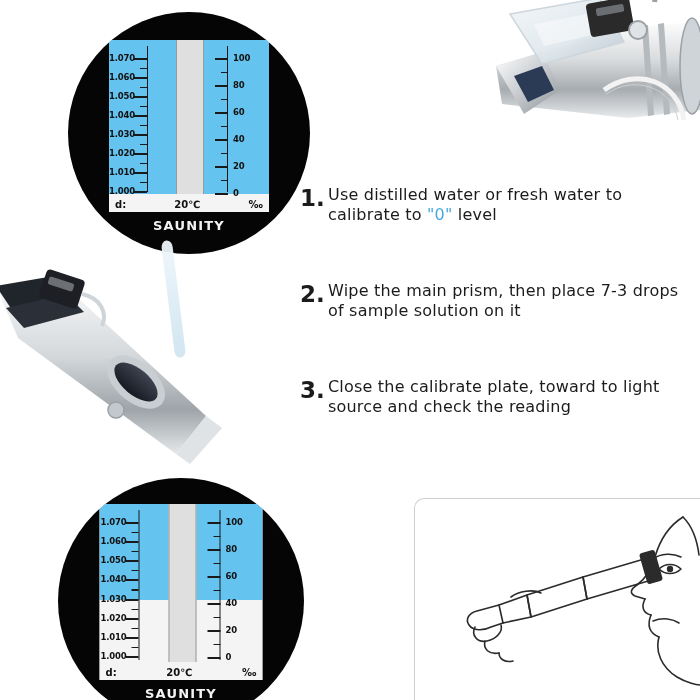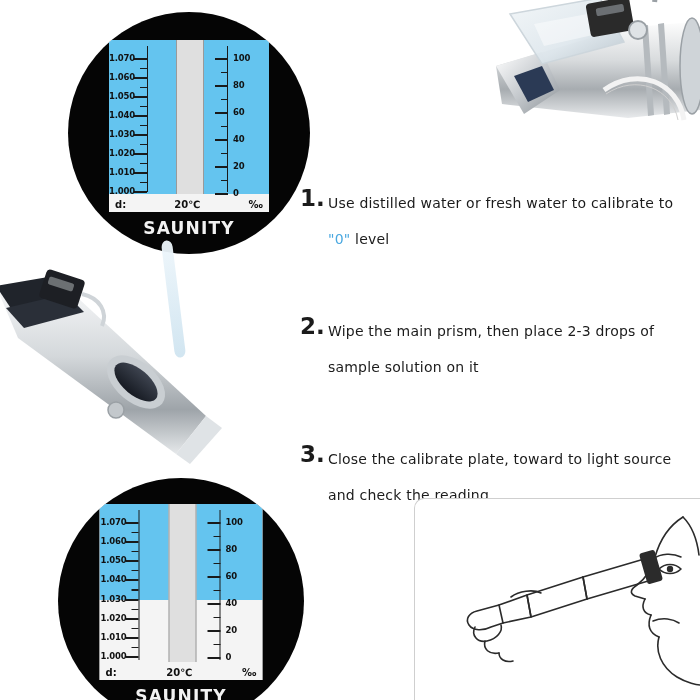--- a/index.html
+++ b/index.html
@@ -37,22 +37,22 @@
     font-family: "DejaVu Sans", sans-serif;
     font-size: 23px;
     font-weight: 700;
     line-height: 26px;
     width: 28px;
     flex: 0 0 28px;
     text-align: left;
   }
   .step-text {
     font-family: "DejaVu Sans", sans-serif;
-    font-size: 14px;
-    line-height: 36px;
+    font-size: 16px;
+    line-height: 20px;
     letter-spacing: 0.2px;
   }
   .step-text .accent {
     color: #4aa8e0;
   }
 
   
   .scope {
     position: absolute;
     border-radius: 50%;
@@ -150,21 +150,21 @@
     color: #111;
   }
   .brand {
     position: absolute;
     left: 0; right: 0;
     text-align: center;
     font-family: "DejaVu Sans", sans-serif;
     font-weight: 700;
     letter-spacing: 1.2px;
     color: #f2f2f2;
-    font-size: 17px;
+    font-size: 13px;
   }
   .scope-top .brand { top: 206px; }
   .scope-bottom .brand { top: 208px; }
 
   
   .device { position: absolute; }
 
   .device-top-right { left: 392px; top: -6px; width: 308px; height: 200px; }
   .device-mid-left  { left: -10px; top: 268px; width: 262px; height: 196px; }
 
@@ -403,21 +403,21 @@
 
   <div class="steps">
 
     <div class="step">
       <div class="step-num">1.</div>
       <div class="step-text"><span>Use distilled water or fresh water to calibrate to </span><span class="accent">"0"</span><span> level</span></div>
     </div>
 
     <div class="step">
       <div class="step-num">2.</div>
-      <div class="step-text">Wipe the main prism, then place 2-3 drops of sample solution on it</div>
+      <div class="step-text">Wipe the main prism, then place 7-3 drops of sample solution on it</div>
     </div>
 
     <div class="step">
       <div class="step-num">3.</div>
       <div class="step-text">Close the calibrate plate, toward to light source and check the reading</div>
     </div>
 
   </div>
 
   <div class="linedraw">

